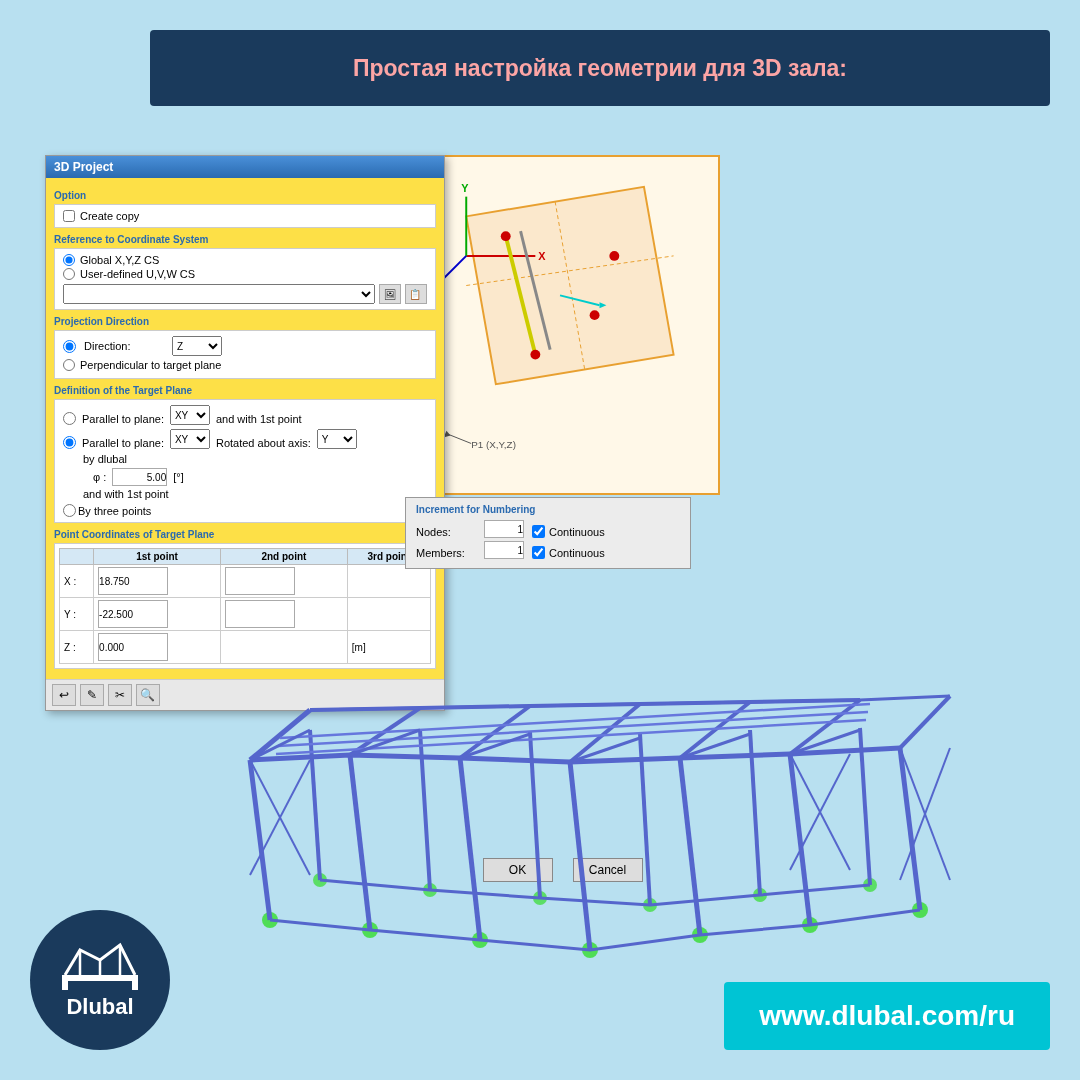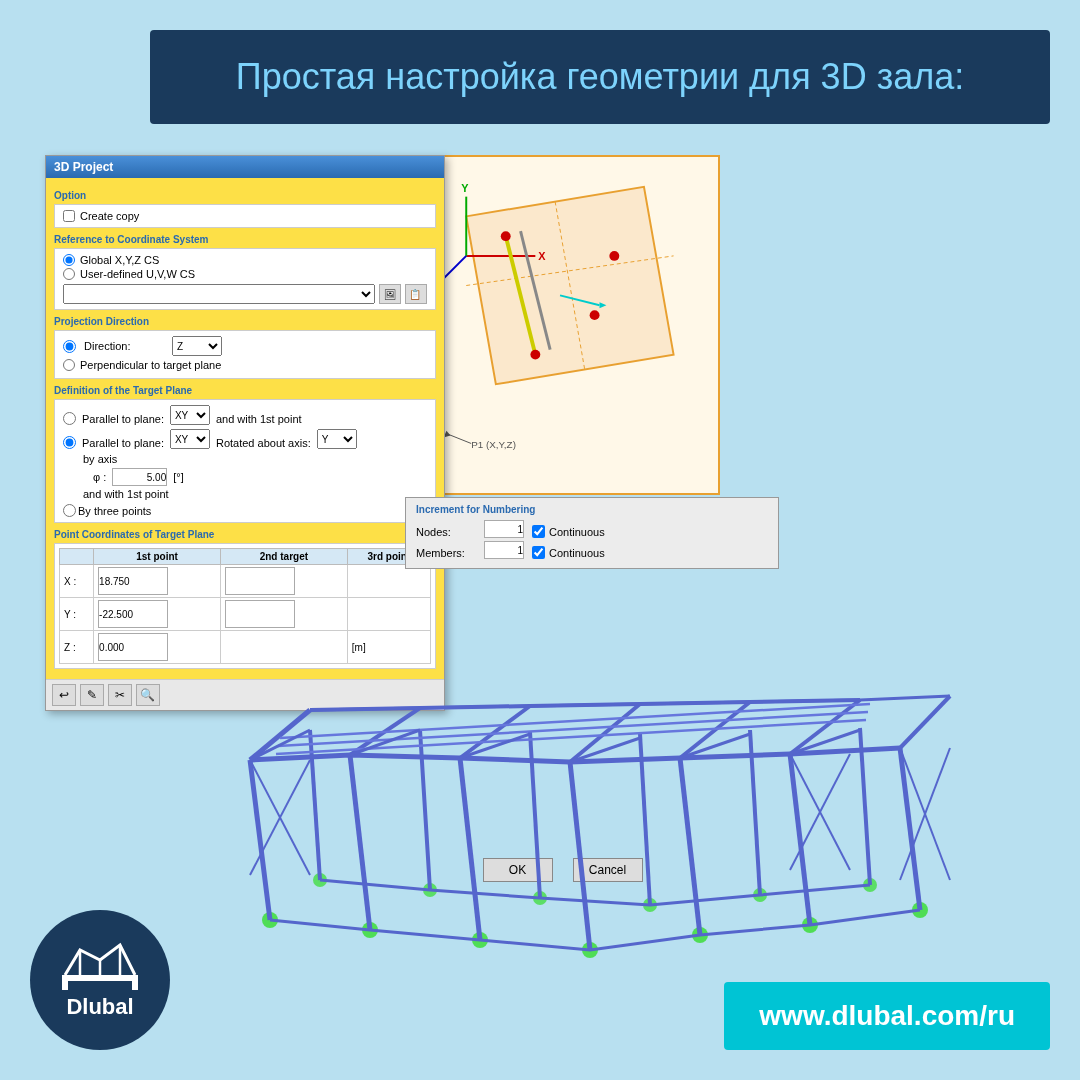--- a/index.html
+++ b/index.html
@@ -17,23 +17,23 @@
       position: absolute;
       top: 30px;
       left: 150px;
       right: 30px;
       background: #1a3a5c;
       padding: 22px 40px;
       text-align: center;
       border-radius: 4px;
     }
     .header-banner h1 {
-      color: #7dd3fc;
-      font-size: 36px;
-      font-weight: normal;
+      color: #fca5a5;
+      font-size: 23px;
+      font-weight: bold;
       line-height: 1.4;
     }
 
     
     .dialog {
       position: absolute;
       top: 155px;
       left: 45px;
       width: 400px;
       background: #f0f0f0;
@@ -157,21 +157,21 @@
     .coord-input {
       width: 70px; height: 28px; font-size: 10px;
       border: 1px solid #aaa;
     }
 
     
     .increment-box {
       position: absolute;
       top: 497px;
       left: 405px;
-      width: 374px;
+      width: 286px;
       background: #ececec;
       border: 1px solid #999;
       padding: 6px 10px;
       font-size: 11px;
     }
     .increment-title {
       color: #2a6ab0;
       font-size: 10px;
       font-weight: bold;
       margin-bottom: 5px;
@@ -405,42 +405,42 @@
       </div>
 
       <div class="target-plane-row">
         <input type="radio" name="plane" checked="" style="">
         <span>Parallel to plane:</span>
         <select><option>XY</option><option>XZ</option><option>YZ</option></select>
         <span>Rotated about axis:</span>
         <select><option>Y</option><option>X</option><option>Z</option></select>
       </div>
 
-      <div style="margin-left:20px; font-size:11px; margin-bottom:3px;">by axis</div>
+      <div style="margin-left:20px; font-size:11px; margin-bottom:3px;">by dlubal</div>
       <div class="angle-row">
         <span>φ :</span>
         <input type="text" class="angle-input" value="5.00" style="">
         <span>[°]</span>
       </div>
       <div style="margin-left:20px; font-size:11px; margin-bottom:3px;">and with 1st point</div>
 
       <div class="by-three-row">
         <input type="radio" name="plane" style="">
         <label>By three points</label>
       </div>
     </div>
 
     <div class="section-label">Point Coordinates of Target Plane</div>
     <div class="section-box" style="padding:4px;">
       <table class="coord-table">
         <thead>
           <tr>
             <th></th>
             <th>1st point</th>
-            <th>2nd target</th>
+            <th>2nd point</th>
             <th>3rd point</th>
           </tr>
         </thead>
         <tbody>
           <tr>
             <td>X :</td>
             <td><input type="text" class="coord-input" value="18.750" style=""></td>
             <td><input type="text" class="coord-input" value="" style=""></td>
             <td></td>
           </tr>

